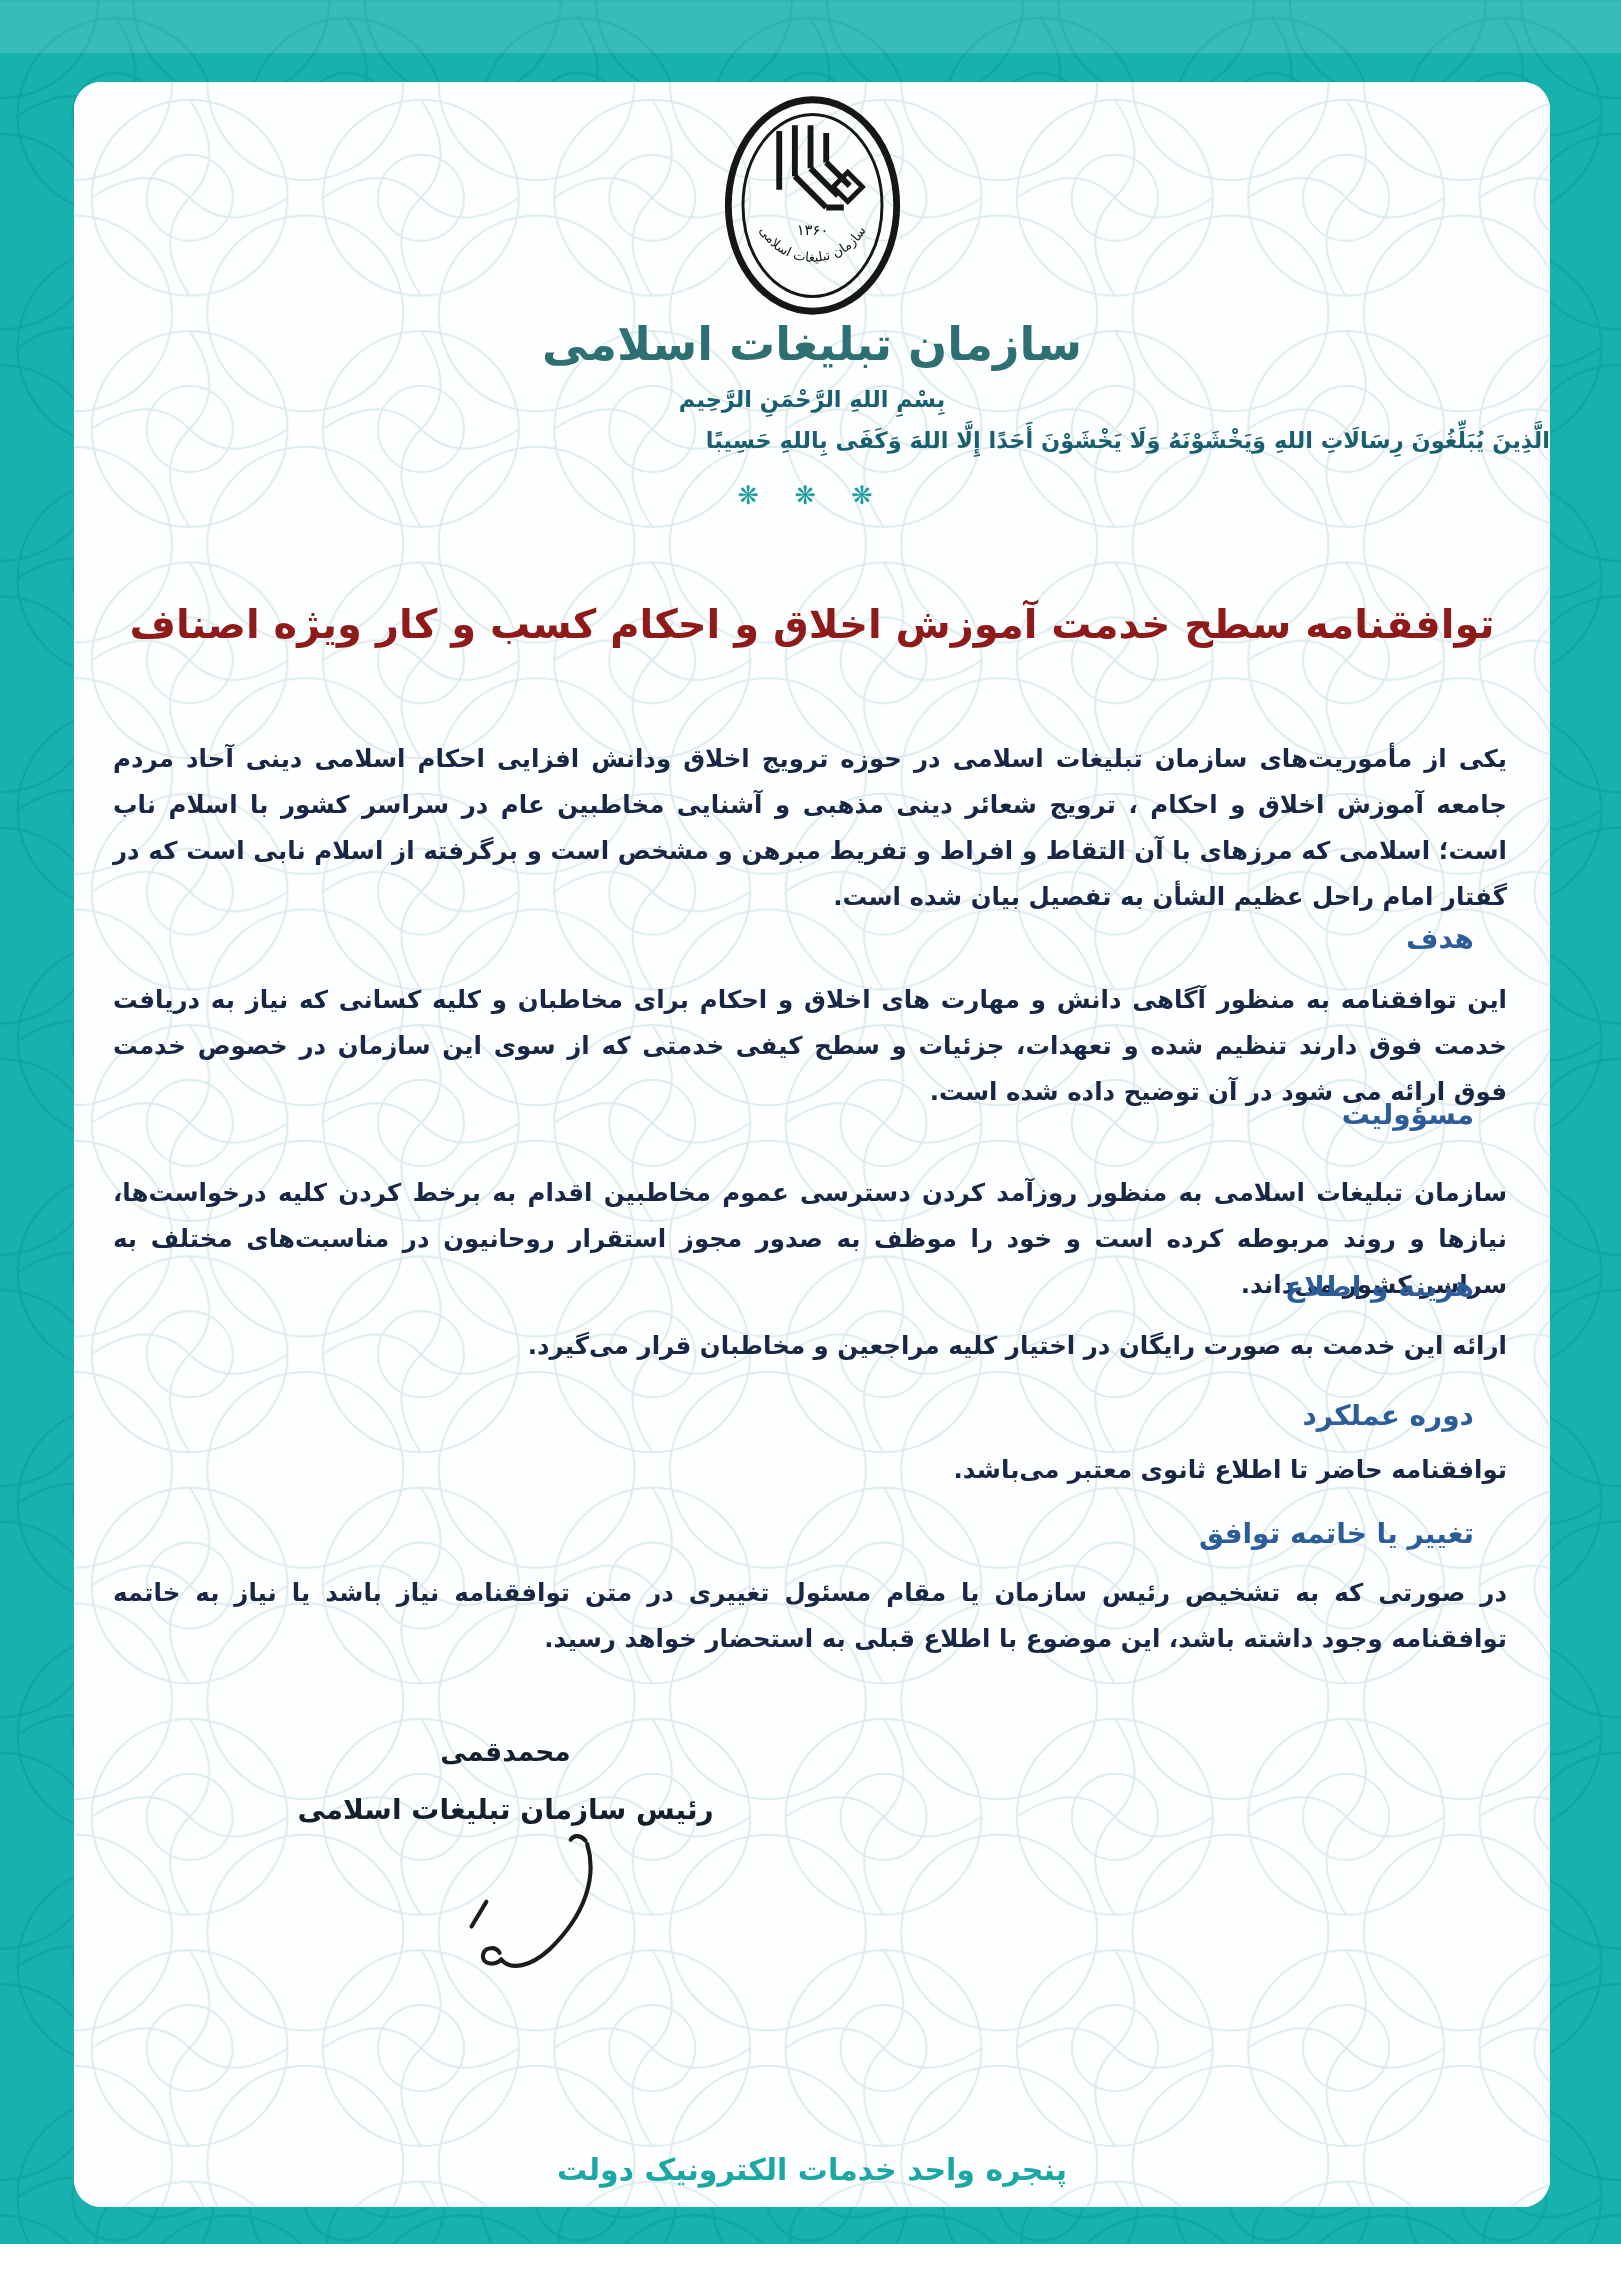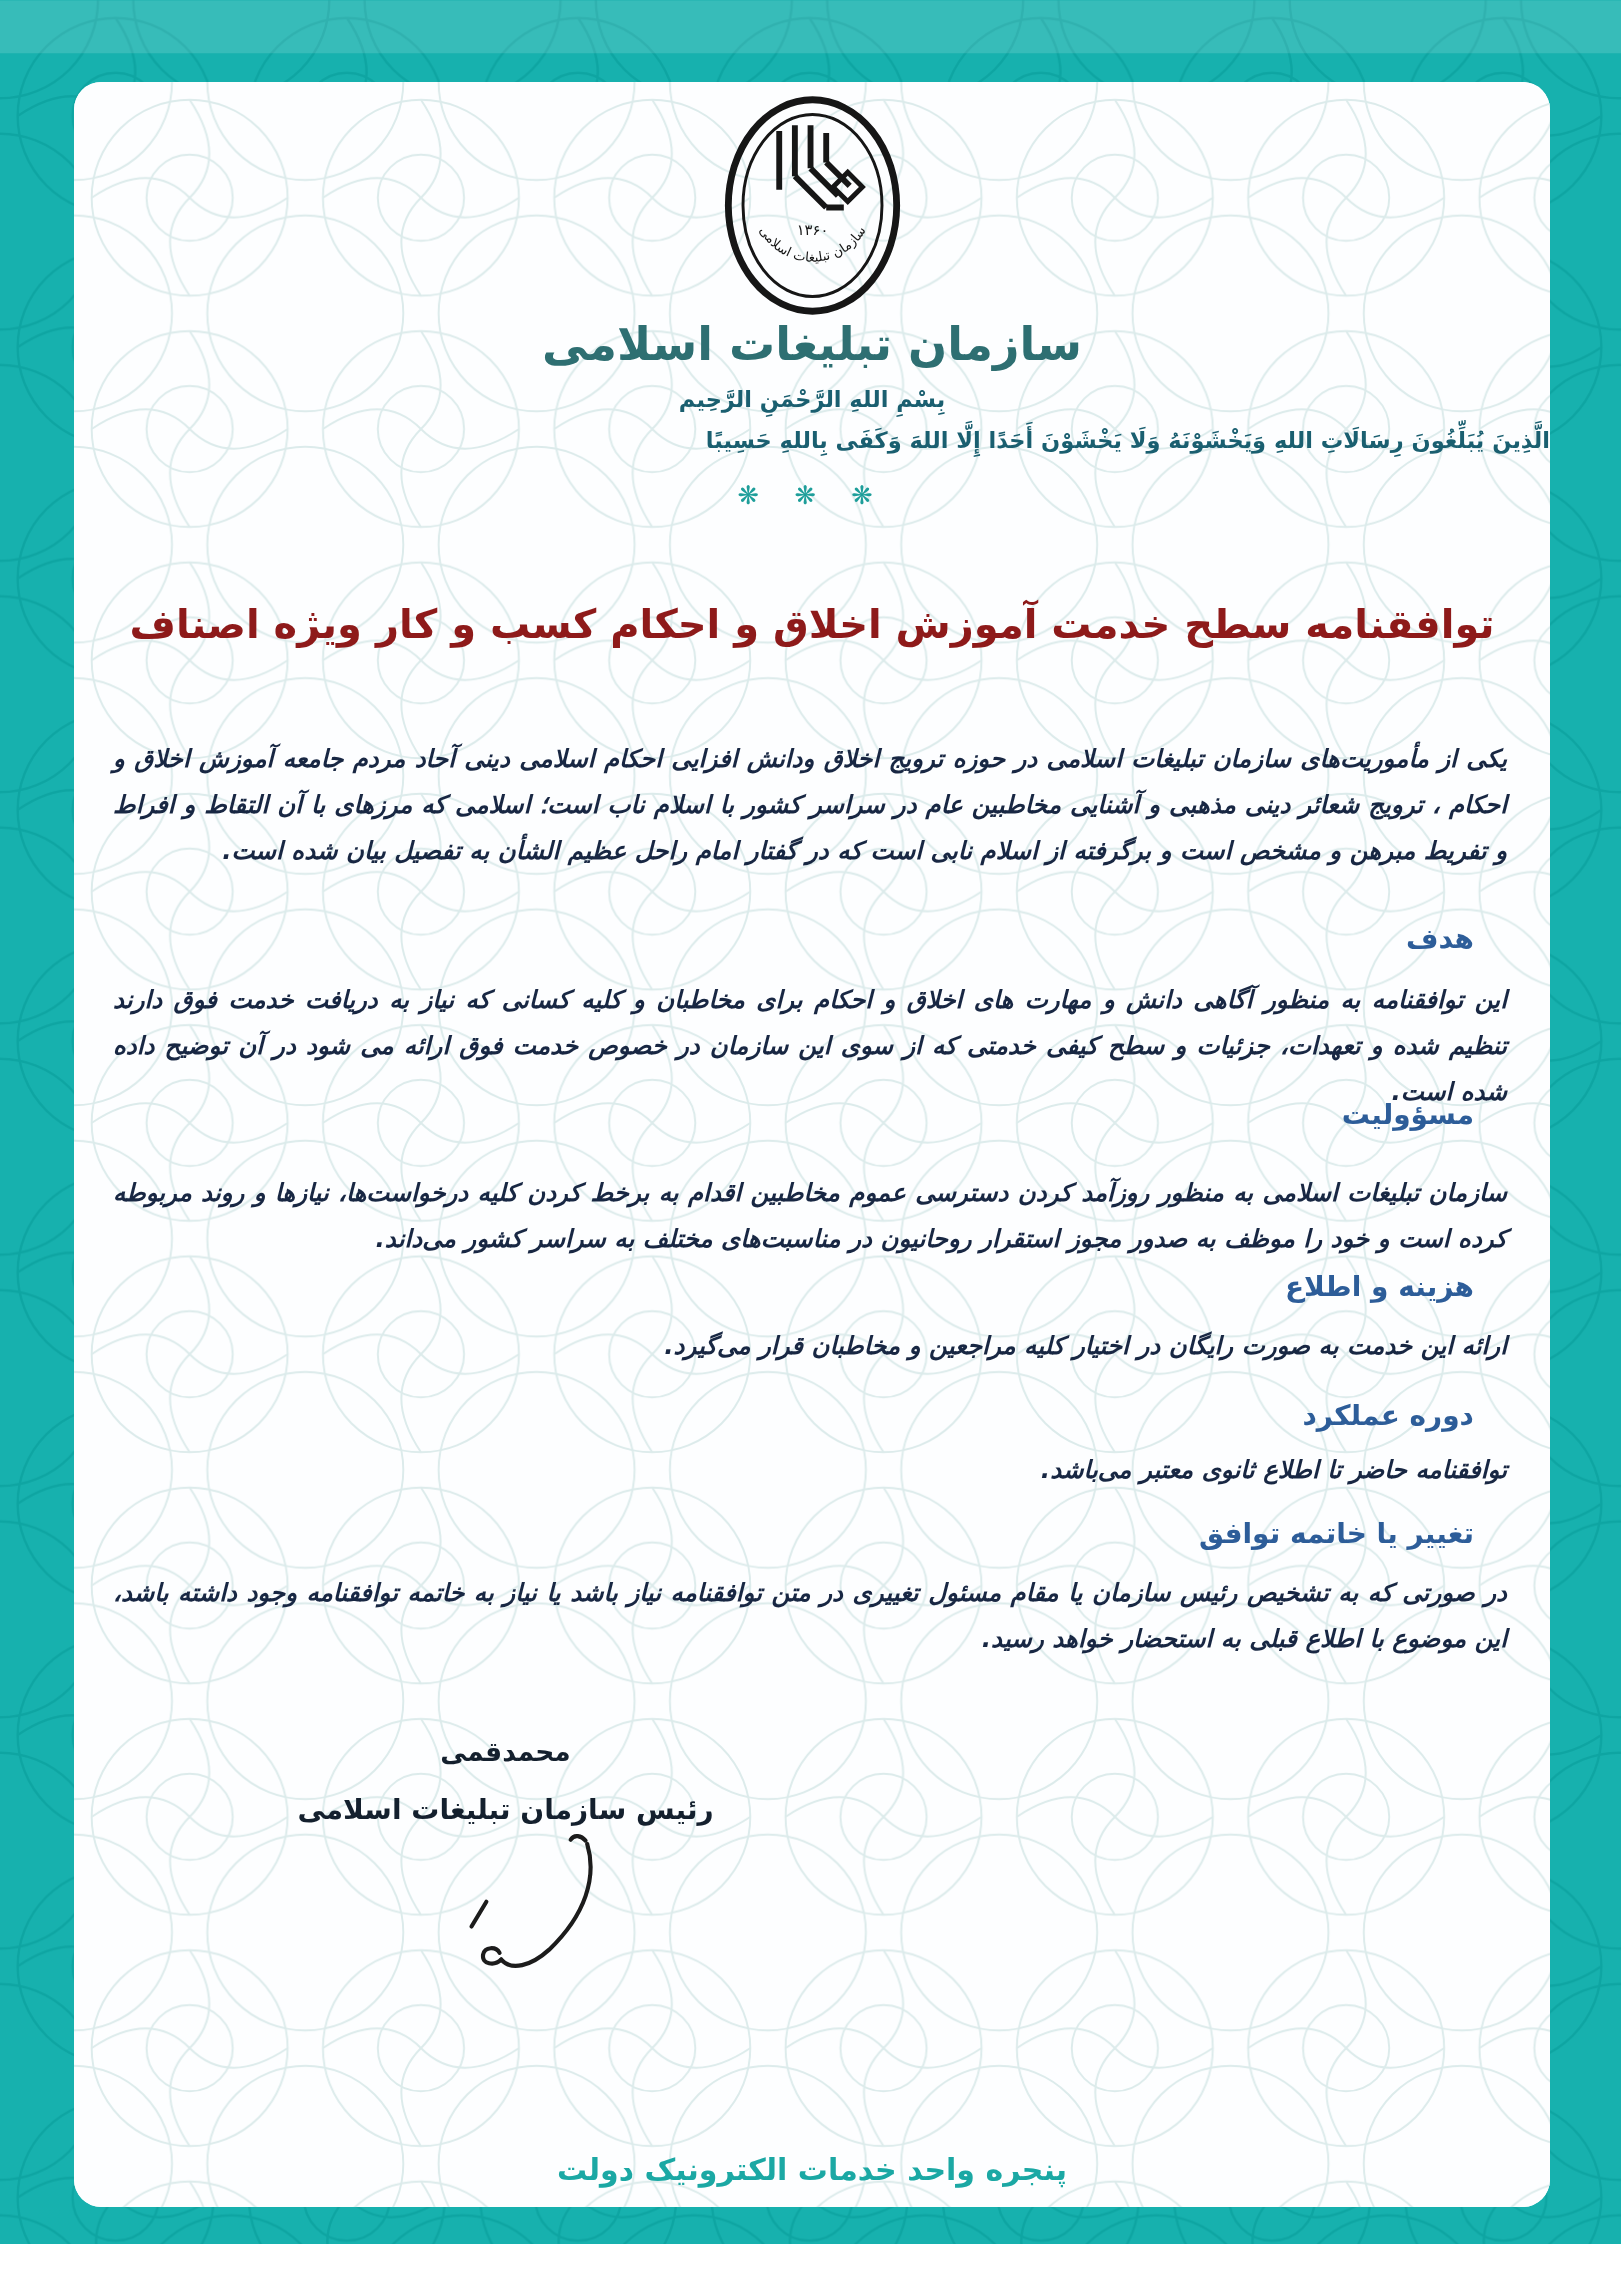--- a/index.html
+++ b/index.html
@@ -52,21 +52,20 @@
     margin:0;padding:0 76px 0 39px;
     font-size:28px;font-weight:bold;color:#2d5d99;
     text-align:right;
   }
   .section p{
     margin:0;padding:0 43px 0 39px;
     font-size:24.5px;font-weight:bold;color:#182743;
     line-height:46px;
     text-align:justify;
     text-align-last:right;
-    font-style:italic;
   }
   .s1{top:632px;} .s1 p{margin-top:21.6px;}
   .s2{top:840px;} .s2 p{margin-top:21.6px;}
   .s3{top:1016px;} .s3 p{margin-top:39px;}
   .s4{top:1188px;} .s4 p{margin-top:19.6px;}
   .s5{top:1317px;} .s5 p{margin-top:15px;}
   .s6{top:1435px;} .s6 p{margin-top:19.6px;}
 
   .signature{
     position:absolute;top:1654px;left:118px;width:627px;

